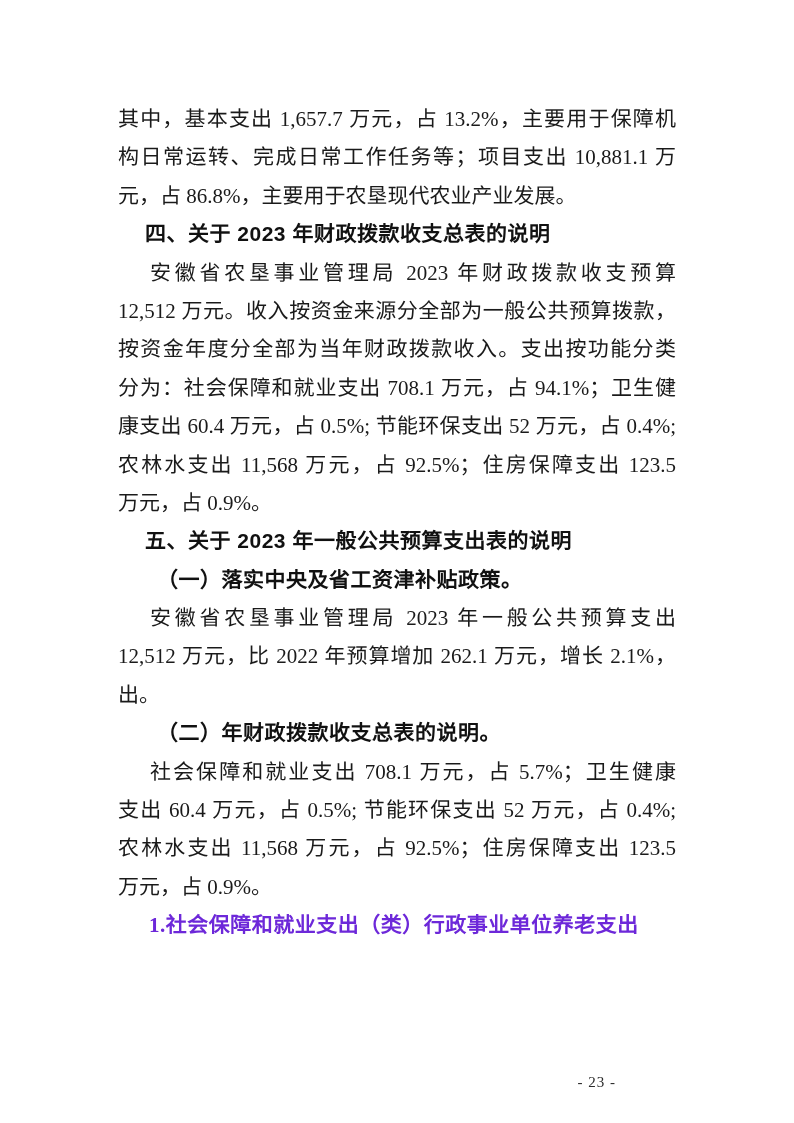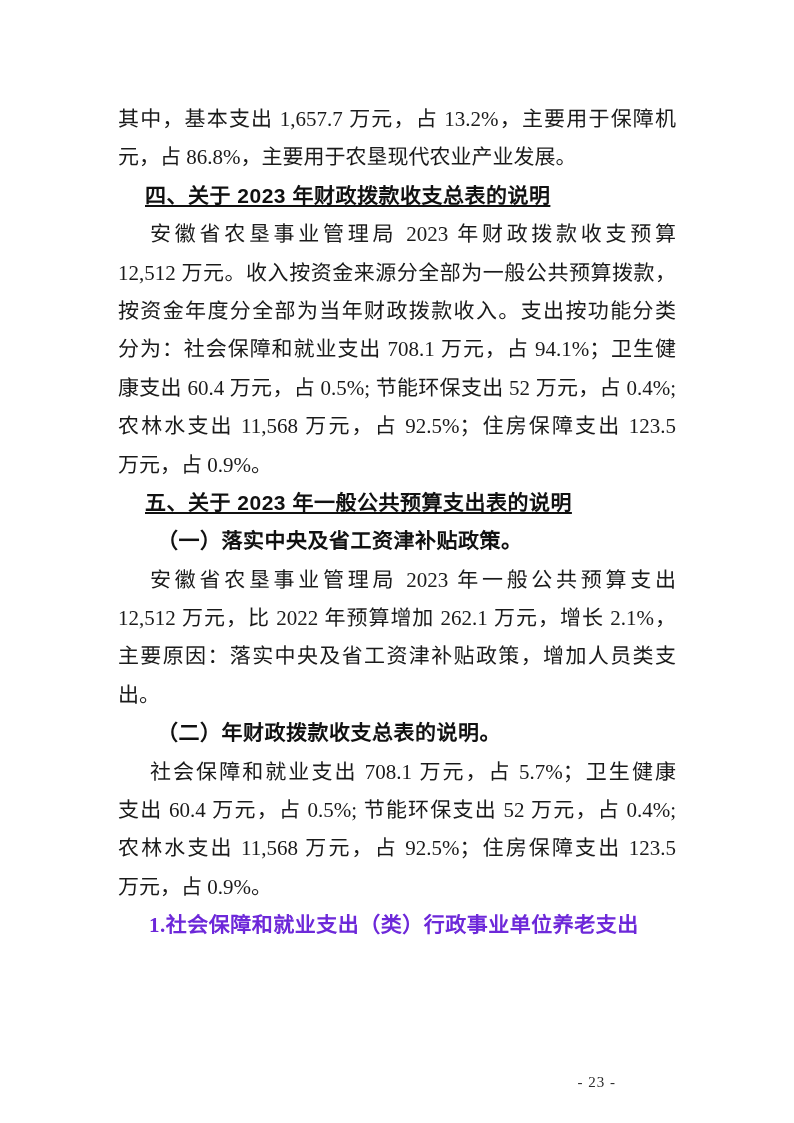--- a/index.html
+++ b/index.html
@@ -44,21 +44,20 @@
   .block-body.indent .line:first-child {
     text-indent: 32px;
   }
   
   .block-heading-hei .line {
     font-family: "Liberation Sans", "DejaVu Sans", sans-serif;
     font-weight: bold;
     color: #111111;
     text-indent: 27px;
     letter-spacing: 0.5px;
-    text-decoration: underline;
   }
   
   .block-heading-kai .line {
     font-family: "Liberation Serif", "DejaVu Serif", serif;
     font-weight: bold;
     color: #111111;
     text-indent: 39px;
     letter-spacing: 0.5px;
   }
   .block-heading-kai-num .line {
@@ -79,20 +78,21 @@
     margin-top: 48px;
   }
 </style>
 </head>
 <body>
 
 <div class="page">
   <div class="content" id="doc-content">
       <div class="block block-body">
         <div class="line j">其中，基本支出 1,657.7 万元，占 13.2%，主要用于保障机</div>
+        <div class="line j">构日常运转、完成日常工作任务等；项目支出 10,881.1 万</div>
         <div class="line">元，占 86.8%，主要用于农垦现代农业产业发展。</div>
       </div>
       <div class="block block-heading-hei indent">
         <div class="line">四、关于 2023 年财政拨款收支总表的说明</div>
       </div>
       <div class="block block-body indent">
         <div class="line j">安徽省农垦事业管理局 2023 年财政拨款收支预算</div>
         <div class="line j">12,512 万元。收入按资金来源分全部为一般公共预算拨款，</div>
         <div class="line j">按资金年度分全部为当年财政拨款收入。支出按功能分类</div>
         <div class="line j">分为：社会保障和就业支出 708.1 万元，占 94.1%；卫生健</div>
@@ -102,21 +102,20 @@
       </div>
       <div class="block block-heading-hei indent">
         <div class="line">五、关于 2023 年一般公共预算支出表的说明</div>
       </div>
       <div class="block block-heading-kai indent">
         <div class="line">（一）落实中央及省工资津补贴政策。</div>
       </div>
       <div class="block block-body indent">
         <div class="line j">安徽省农垦事业管理局 2023 年一般公共预算支出</div>
         <div class="line j">12,512 万元，比 2022 年预算增加 262.1 万元，增长 2.1%，</div>
-        <div class="line j">主要原因：落实中央及省工资津补贴政策，增加人员类支</div>
         <div class="line">出。</div>
       </div>
       <div class="block block-heading-kai indent">
         <div class="line">（二）年财政拨款收支总表的说明。</div>
       </div>
       <div class="block block-body indent">
         <div class="line j">社会保障和就业支出 708.1 万元，占 5.7%；卫生健康</div>
         <div class="line j">支出 60.4 万元，占 0.5%; 节能环保支出 52 万元，占 0.4%;</div>
         <div class="line j">农林水支出 11,568 万元，占 92.5%；住房保障支出 123.5</div>
         <div class="line">万元，占 0.9%。</div>

